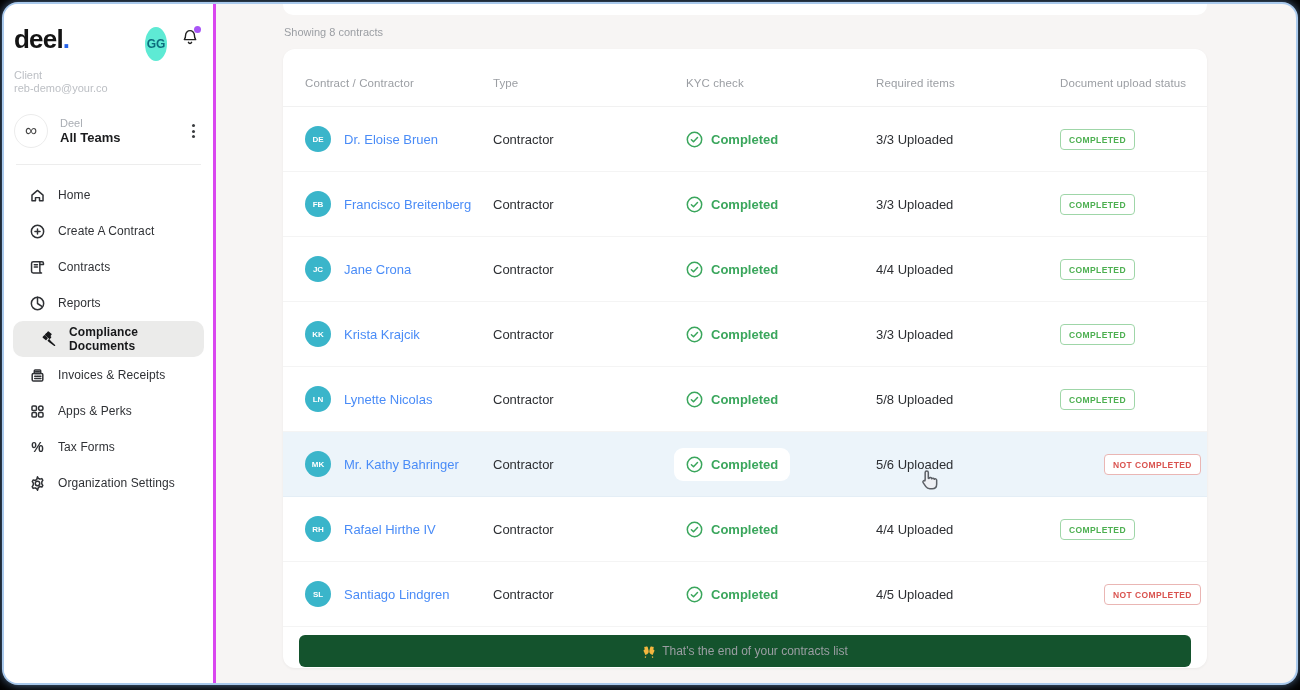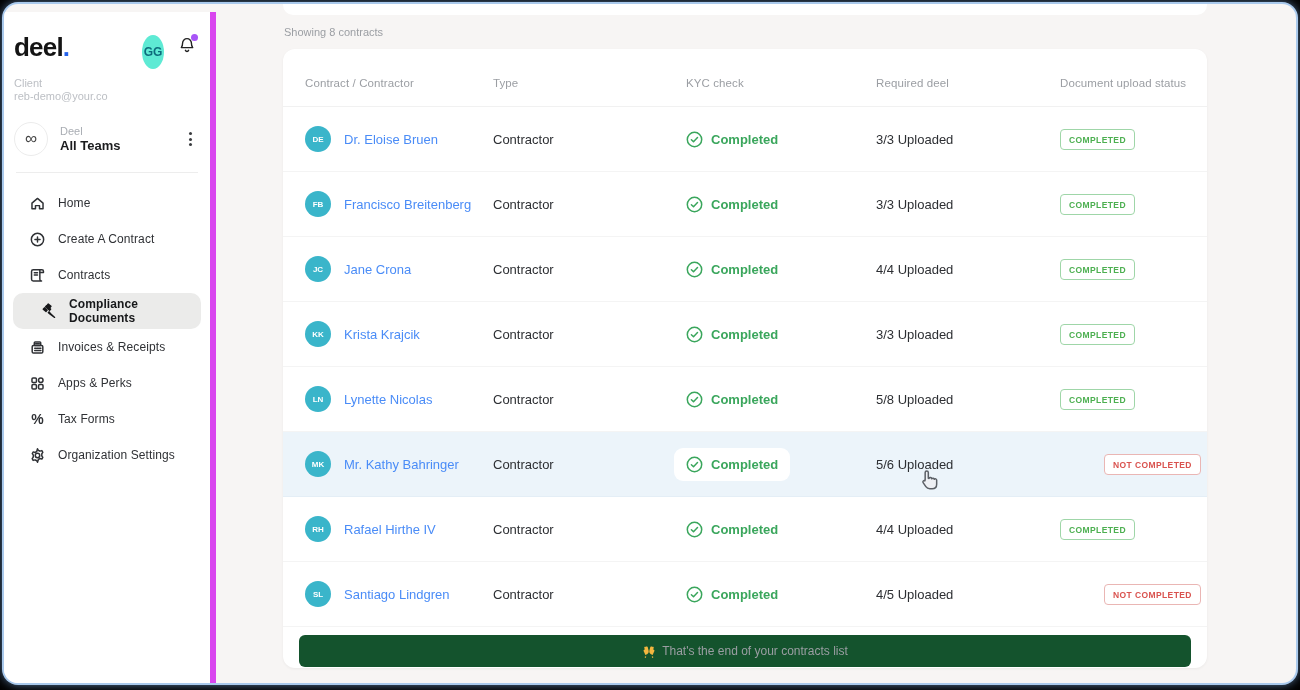--- a/index.html
+++ b/index.html
@@ -10,22 +10,22 @@
     font-family:"Liberation Sans", sans-serif;
     overflow:hidden;
   }
   .window {
     position:absolute; left:4px; top:4px; width:1292px; height:679px;
     background:#f7f5f4; border-radius:14px; overflow:hidden;
     box-shadow:0 0 0 2px #a9c9ec, 0 0 12px rgba(130,175,230,.9);
   }
   
   .sidebar {
-    position:absolute; left:0; top:8px; bottom:0; width:212px;
-    background:#fff; border-right:6px solid #d946ef;
+    position:absolute; left:0; top:0; bottom:0; width:212px;
+    background:#fff; border-right:3px solid #d946ef;
   }
   .logo-row { display:flex; align-items:flex-start; padding:22px 14px 0 10px; }
   .logo { font-size:26px; font-weight:800; color:#141414; letter-spacing:-0.8px; line-height:1; }
   .logo .dot { color:#2563eb; }
   .logo-spacer { flex:1; }
   .avatar-gg {
     width:22px; height:34px; border-radius:50%; background:#5eead4;
     color:#0d6b7c; font-size:12px; font-weight:700;
     display:flex; align-items:center; justify-content:center; margin-top:1px;
   }
@@ -161,20 +161,29 @@
   <div class="nav-item">
     <span class="nav-ico">
             <svg width="17" height="17" viewBox="0 0 16 16" fill="none" stroke="#2f3135" stroke-width="1.4" stroke-linecap="round" stroke-linejoin="round">
               <path d="M4 13.2c-.9 0-1.6-.7-1.6-1.6V4.2c0-.9.7-1.6 1.6-1.6h6.2v9c0 .9.7 1.6 1.6 1.6z"></path>
               <path d="M10.2 2.6h2c.8 0 1.4.6 1.4 1.4v1.2h-3.4M5 5.4h3M5 7.6h3"></path>
             </svg>
           </span>
     <span class="nav-label">Contracts</span>
   </div>
 
+  <div class="nav-item">
+    <span class="nav-ico">
+            <svg width="17" height="17" viewBox="0 0 16 16" fill="none" stroke="#2f3135" stroke-width="1.4" stroke-linecap="round" stroke-linejoin="round">
+              <circle cx="8" cy="8" r="5.8"></circle>
+              <path d="M8 2.2V8l4.1 2.6"></path>
+            </svg>
+          </span>
+    <span class="nav-label">Reports</span>
+  </div>
 
   <div class="nav-item active">
     <span class="nav-ico">
             <svg width="17" height="17" viewBox="0 0 16 16">
               <g fill="#17181a">
                 <rect x="6.2" y="1.2" width="4.6" height="3" rx=".6" transform="rotate(40 8.5 2.7)"></rect>
                 <rect x="2.6" y="4.8" width="4.6" height="3" rx=".6" transform="rotate(40 4.9 6.3)"></rect>
                 <rect x="4.4" y="3.4" width="6.4" height="2.6" rx=".5" transform="rotate(40 7.6 4.7)"></rect>
                 <path d="M8.6 7.4l1.6 1.9 4 3.8c.5.5-.2 1.3-.8.9l-4.5-3.2-1.9-1.7z"></path>
               </g>
@@ -227,21 +236,21 @@
 
   <div class="main">
     <div class="topbar-remnant"></div>
     <div class="showing">Showing 8 contracts</div>
 
     <div class="card">
       <div class="grid-cols thead">
         <div class="th">Contract / Contractor</div>
         <div class="th">Type</div>
         <div class="th">KYC check</div>
-        <div class="th">Required deel</div>
+        <div class="th">Required items</div>
         <div class="th">Document upload status</div>
       </div>
 
       <div id="rows-root">
   <div class="grid-cols row">
     <div class="cell-name">
       <div class="avatar">DE</div>
       <span class="name-link">Dr. Eloise Bruen</span>
     </div>
     <div class="type-txt">Contractor</div>

